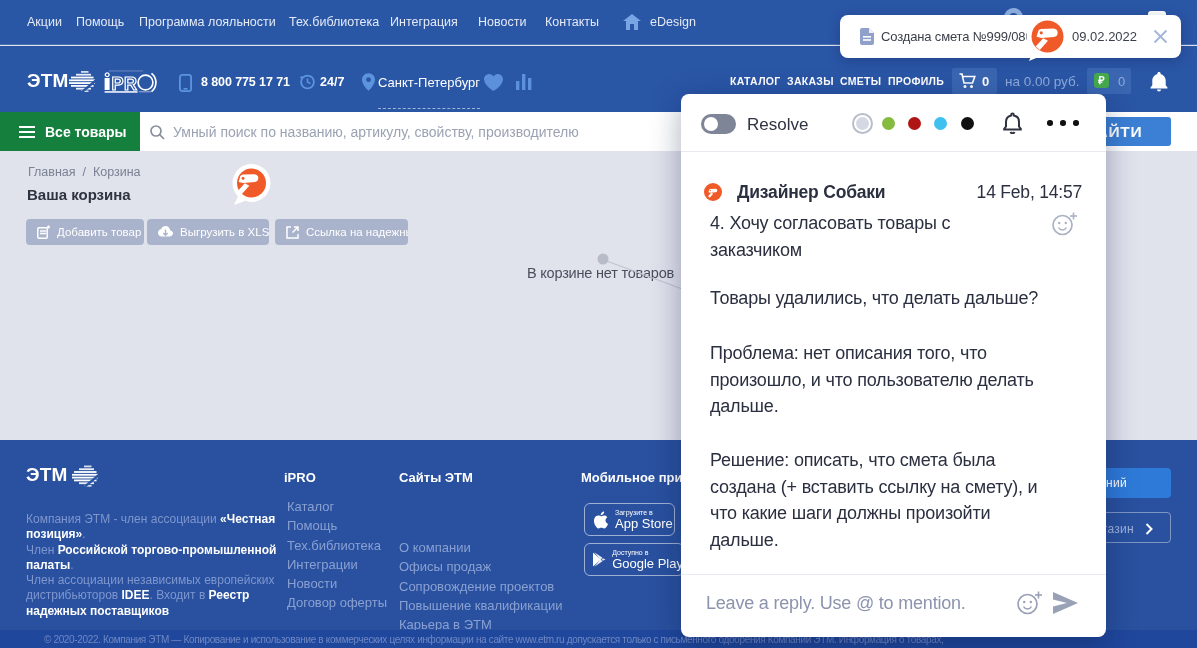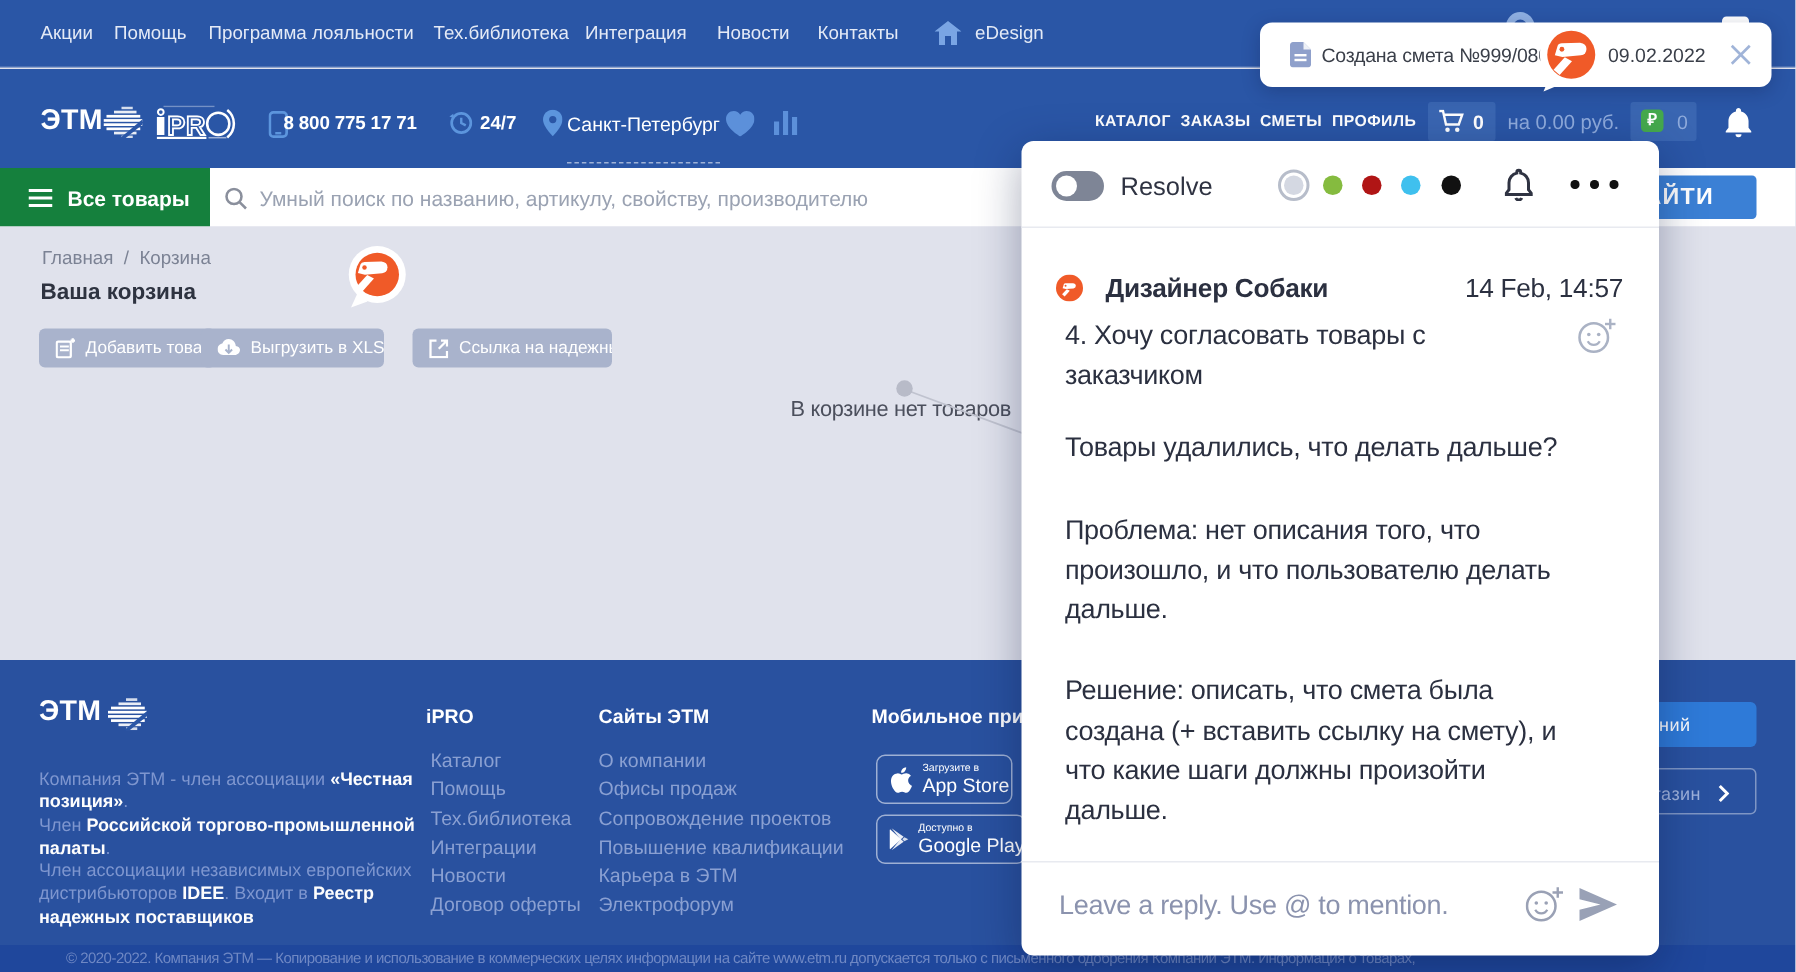--- a/index.html
+++ b/index.html
@@ -106,21 +106,21 @@
     <rect x="36" y="21.3" width="12" height="1" fill="#fff" opacity="0.55"></rect>
     <text x="8.5" y="20" font-family="Liberation Sans, sans-serif" font-size="18" font-weight="bold" letter-spacing="0.5" fill="none" stroke="#fff" stroke-width="1.2">PR</text>
     <circle cx="42.5" cy="12.5" r="7.4" fill="none" stroke="#fff" stroke-width="1.7"></circle>
     <path d="M48.5 3.4 A 11.6 11.6 0 0 1 48.5 21.6" fill="none" stroke="#fff" stroke-width="1.7"></path>
   </svg>
 
   <svg class="abs" style="left:179px; top:28px;" width="13" height="18" viewBox="0 0 13 18">
     <rect x="0.9" y="0.9" width="11.2" height="16.2" rx="2.4" fill="none" stroke="#5c95dd" stroke-width="1.8"></rect>
     <rect x="4.5" y="14" width="4" height="1.6" fill="#5c95dd"></rect>
   </svg>
-  <div class="abs" style="left:189px; top:28.5px; font-size:12.5px; font-weight:bold; letter-spacing:-0.1px; color:#fff;">8 800 775 17 71</div>
+  <div class="abs" style="left:201px; top:28.5px; font-size:12.5px; font-weight:bold; letter-spacing:-0.1px; color:#fff;">8 800 775 17 71</div>
 
   <svg class="abs" style="left:299px; top:27px;" width="16" height="17" viewBox="0 0 16 17">
     <circle cx="8.5" cy="9" r="6.4" fill="none" stroke="#5c95dd" stroke-width="1.8"></circle>
     <path d="M8.5 5.5 L8.5 9 L11.5 10.6" fill="none" stroke="#5c95dd" stroke-width="1.6"></path>
     <path d="M3.2 2.8 L0.6 4.6 L3.6 5.8 Z" fill="#5c95dd"></path>
   </svg>
   <div class="abs" style="left:320px; top:28.5px; font-size:12.5px; font-weight:bold; color:#fff;">24/7</div>
 
   <svg class="abs" style="left:362px; top:27px;" width="13" height="18" viewBox="0 0 14 19">
     <path d="M7 0 C3.1 0 0 3.1 0 7 C0 12.2 7 19 7 19 C7 19 14 12.2 14 7 C14 3.1 10.9 0 7 0 Z" fill="#5c95dd"></path>
@@ -187,21 +187,21 @@
 <div class="gbtn" style="left:26px; width:118px;">
   <svg width="13" height="14" viewBox="0 0 13 14">
     <rect x="0.8" y="2.8" width="9.4" height="10.4" rx="1" fill="none" stroke="#fff" stroke-width="1.5"></rect>
     <line x1="3" y1="6" x2="8.9" y2="6" stroke="#fff" stroke-width="1.3"></line>
     <line x1="3" y1="8.5" x2="8.9" y2="8.5" stroke="#fff" stroke-width="1.3"></line>
     <line x1="10" y1="2" x2="13" y2="2" stroke="#fff" stroke-width="1.5"></line>
     <line x1="11.5" y1="0.5" x2="11.5" y2="3.5" stroke="#fff" stroke-width="1.5"></line>
   </svg>
   <span>Добавить товар</span>
 </div>
-<div class="gbtn" style="left:134px; width:122px;text-align:center;">
+<div class="gbtn" style="left:147px; width:122px;text-align:center;">
   <svg width="15" height="12" viewBox="0 0 15 12">
     <path d="M12.2 4.6 C12 2 10 0 7.5 0 C5.5 0 3.8 1.2 3.2 3 C1.4 3.3 0 4.9 0 6.8 C0 8.9 1.7 10.6 3.8 10.6 L11.5 10.6 C13.4 10.6 15 9 15 7.1 C15 5.9 13.9 4.8 12.2 4.6 Z" fill="#fff"></path>
     <path d="M7.5 3.6 L7.5 9 M5.3 7 L7.5 9.3 L9.7 7" stroke="#a7b2cb" stroke-width="1.3" fill="none"></path>
   </svg>
   <span>Выгрузить в XLS</span>
 </div>
 <div class="gbtn" style="left:275px; width:133px;">
   <svg width="13" height="13" viewBox="0 0 13 13">
     <path d="M5 1 L1 1 L1 12 L12 12 L12 8" fill="none" stroke="#fff" stroke-width="1.5"></path>
     <path d="M8 1 L12 1 L12 5 M12 1 L6.5 6.5" fill="none" stroke="#fff" stroke-width="1.5"></path>
@@ -251,21 +251,21 @@
 </div>
 <div class="abs" style="left:287px; top:500px;">
   <div class="flink" style="margin-bottom:5.3px;">Каталог</div>
   <div class="flink" style="margin-bottom:5.3px;">Помощь</div>
   <div class="flink" style="margin-bottom:5.3px;">Тех.библиотека</div>
   <div class="flink" style="margin-bottom:5.3px;">Интеграции</div>
   <div class="flink" style="margin-bottom:5.3px;">Новости</div>
   <div class="flink">Договор оферты</div>
 </div>
 <div class="abs" style="left:399px; top:500px;">
-  <div class="flink" style="margin-bottom:5.3px;">О компании</div>
+  <div class="flink" style="margin-bottom:5.3px;margin-top:41px;">О компании</div>
   <div class="flink" style="margin-bottom:5.3px;">Офисы продаж</div>
   <div class="flink" style="margin-bottom:5.3px;">Сопровождение проектов</div>
   <div class="flink" style="margin-bottom:5.3px;">Повышение квалификации</div>
   <div class="flink" style="margin-bottom:5.3px;">Карьера в ЭТМ</div>
   <div class="flink">Электрофорум</div>
 </div>
 
 <div class="badge" style="left:584px; top:503px; width:91px; height:33px;">
   <svg style="margin-left:8px;" width="15" height="18" viewBox="0 0 17 20">
     <path d="M14.1 10.6 C14.1 8.1 16.1 6.9 16.2 6.8 C15.1 5.2 13.4 5 12.8 4.9 C11.3 4.8 9.9 5.8 9.2 5.8 C8.4 5.8 7.3 4.9 6 5 C4.4 5 2.9 5.9 2 7.4 C0.2 10.4 1.5 14.8 3.2 17.2 C4 18.4 5 19.7 6.3 19.6 C7.5 19.6 8 18.8 9.5 18.8 C11 18.8 11.4 19.6 12.7 19.6 C14.1 19.6 14.9 18.4 15.7 17.2 C16.6 15.8 17 14.5 17 14.4 C17 14.4 14.2 13.3 14.1 10.6 Z M11.6 3.3 C12.2 2.5 12.7 1.4 12.6 0.3 C11.7 0.3 10.5 0.9 9.8 1.7 C9.2 2.4 8.6 3.6 8.8 4.6 C9.8 4.7 10.9 4.1 11.6 3.3 Z" fill="#fff"></path>

